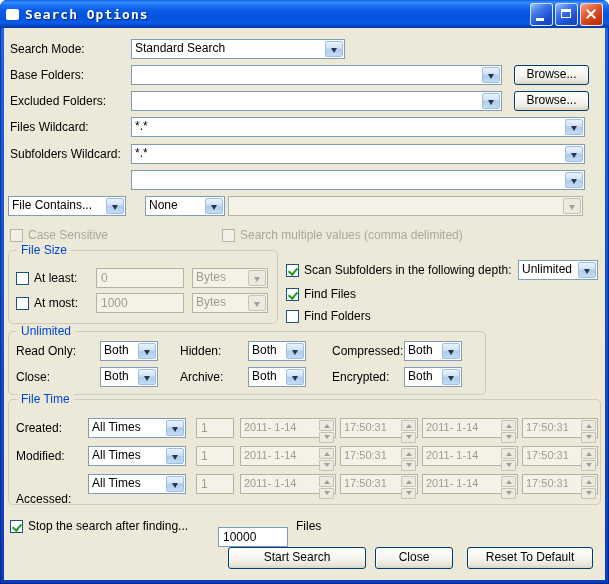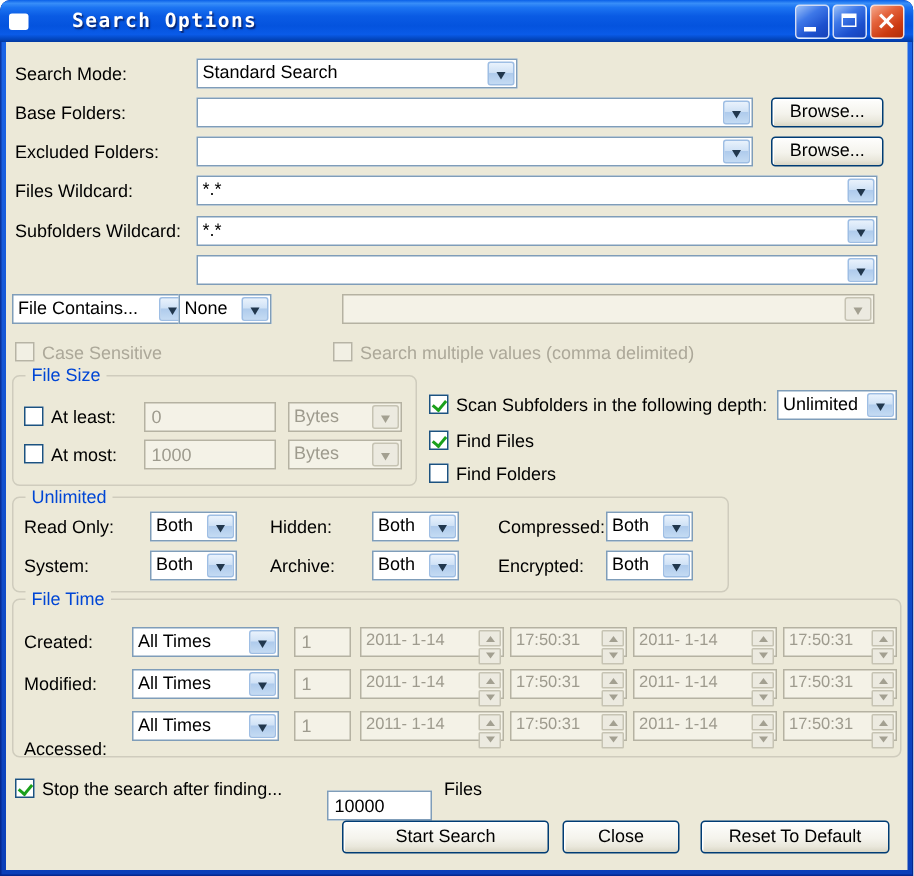--- a/index.html
+++ b/index.html
@@ -7,21 +7,21 @@
 
   .window{position:relative;width:609px;height:584px;background:linear-gradient(180deg,#1C66E8,#0A3EB8);
           border-radius:7px 7px 0 0;overflow:hidden;box-shadow:inset 0 0 0 1px rgba(0,20,110,.55);}
 
   
   .titlebar{position:absolute;left:0;top:0;right:0;height:28px;display:flex;align-items:center;gap:6px;
             padding:0 6px;border-radius:7px 7px 0 0;
             background:linear-gradient(180deg,#0A60E8 0%,#388EF8 8%,#1C74F2 18%,#0A5BE4 38%,#0453DE 62%,#0A5BE8 82%,#0346BE 93%,#0339A0 100%);}
   .appicon{width:13px;height:11px;background:#fff;border-radius:2px;flex:none;}
   .title{color:#fff;font-weight:bold;font-size:13px;letter-spacing:1px;font-family:"DejaVu Sans Mono",monospace;
-         text-shadow:1px 1px 1px #08246E;flex:1;white-space:nowrap;overflow:hidden;margin-left:23px;}
+         text-shadow:1px 1px 1px #08246E;flex:1;white-space:nowrap;overflow:hidden;}
   .capbtns{display:flex;gap:2px;}
   .capbtn{width:21px;height:21px;border-radius:3px;border:1px solid rgba(255,255,255,.8);position:relative;
           background:linear-gradient(145deg,#9CC1F8 0%,#3E78E8 35%,#1C50CE 70%,#1641B8 100%);cursor:default;}
   .capbtn.close{background:linear-gradient(145deg,#F5A88C 0%,#E4633C 35%,#CC3A11 70%,#B02D08 100%);}
   .g-min{position:absolute;left:5px;bottom:4px;width:8px;height:3px;background:#fff;}
   .g-max{position:absolute;left:5px;top:5px;width:10px;height:9px;border:1px solid #fff;border-top-width:3px;box-sizing:border-box;}
   .g-x1,.g-x2{position:absolute;left:4px;top:9px;width:12px;height:2px;background:#fff;}
   .g-x1{transform:rotate(45deg);} .g-x2{transform:rotate(-45deg);}
 
   
@@ -47,21 +47,21 @@
 
   
   .spinfld{position:absolute;height:20px;box-sizing:border-box;background:#F4F2E7;border:1px solid #B5B2A2;display:flex;align-items:stretch;}
   .spinfld .ct{flex:1;font-size:11px;line-height:17px;padding:0 3px;color:#9E9B8E;white-space:nowrap;overflow:hidden;}
   .spincol{width:15px;margin:1px;flex:none;display:flex;flex-direction:column;gap:1px;}
   .sbtn{flex:1;border:1px solid #C6C3B3;border-radius:1px;background:#ECEAE0;display:flex;align-items:center;justify-content:center;}
   .tri-up{width:0;height:0;border:3px solid transparent;border-bottom:4px solid #A3A091;margin-bottom:2px;}
   .tri-dn{width:0;height:0;border:3px solid transparent;border-top:4px solid #A3A091;margin-top:2px;}
 
   
-  .cb{position:absolute;display:flex;align-items:flex-start;gap:5px;white-space:nowrap;}
+  .cb{position:absolute;display:flex;align-items:center;gap:5px;white-space:nowrap;}
   .bx{width:13px;height:13px;box-sizing:border-box;background:#fff;border:1px solid #1C5280;flex:none;position:relative;}
   .cb.checked .bx::after{content:"";position:absolute;left:3px;top:1px;width:4px;height:7px;
         border-right:2px solid #1BA01B;border-bottom:2px solid #1BA01B;transform:rotate(40deg);}
   .cb.dis .bx{border-color:#B7B4A5;background:#F2F0E4;}
   .cb.dis .cl{color:#ACA899;}
 
   
   .group{position:absolute;border:1px solid #CFCCBD;border-radius:5px;box-sizing:border-box;}
   .legend{position:absolute;top:-8px;left:8px;background:#ECE9D8;padding:0 4px;color:#0046D5;font-size:12px;line-height:15px;white-space:nowrap;}
 
@@ -144,21 +144,21 @@
           <i class="arr"></i>
         </span>
     </div>
 
     <div class="combo" style="left:4px;top:168px;width:118px">
       <span class="ct">File Contains...</span>
       <span class="cbtn">
           <i class="arr"></i>
         </span>
     </div>
-    <div class="combo" style="left:115px;top:168px;width:62px">
+    <div class="combo" style="left:141px;top:168px;width:80px">
       <span class="ct">None</span>
       <span class="cbtn">
           <i class="arr"></i>
         </span>
     </div>
     <div class="combo dis" style="left:224px;top:168px;width:355px">
       <span class="ct"></span>
       <span class="cbtn">
           <i class="arr"></i>
         </span>
@@ -235,21 +235,21 @@
           <i class="arr"></i>
         </span>
     </div>
     <div class="lbl" style="left:328px;top:316px">Compressed:</div>
     <div class="combo" style="left:400px;top:313px;width:58px">
       <span class="ct">Both</span>
       <span class="cbtn">
           <i class="arr"></i>
         </span>
     </div>
-    <div class="lbl" style="left:12px;top:342px">System:</div>
+    <div class="lbl" style="left:12px;top:342px">Close:</div>
     <div class="combo" style="left:96px;top:339px;width:58px">
       <span class="ct">Both</span>
       <span class="cbtn">
           <i class="arr"></i>
         </span>
     </div>
     <div class="lbl" style="left:176px;top:342px">Archive:</div>
     <div class="combo" style="left:244px;top:339px;width:58px">
       <span class="ct">Both</span>
       <span class="cbtn">

